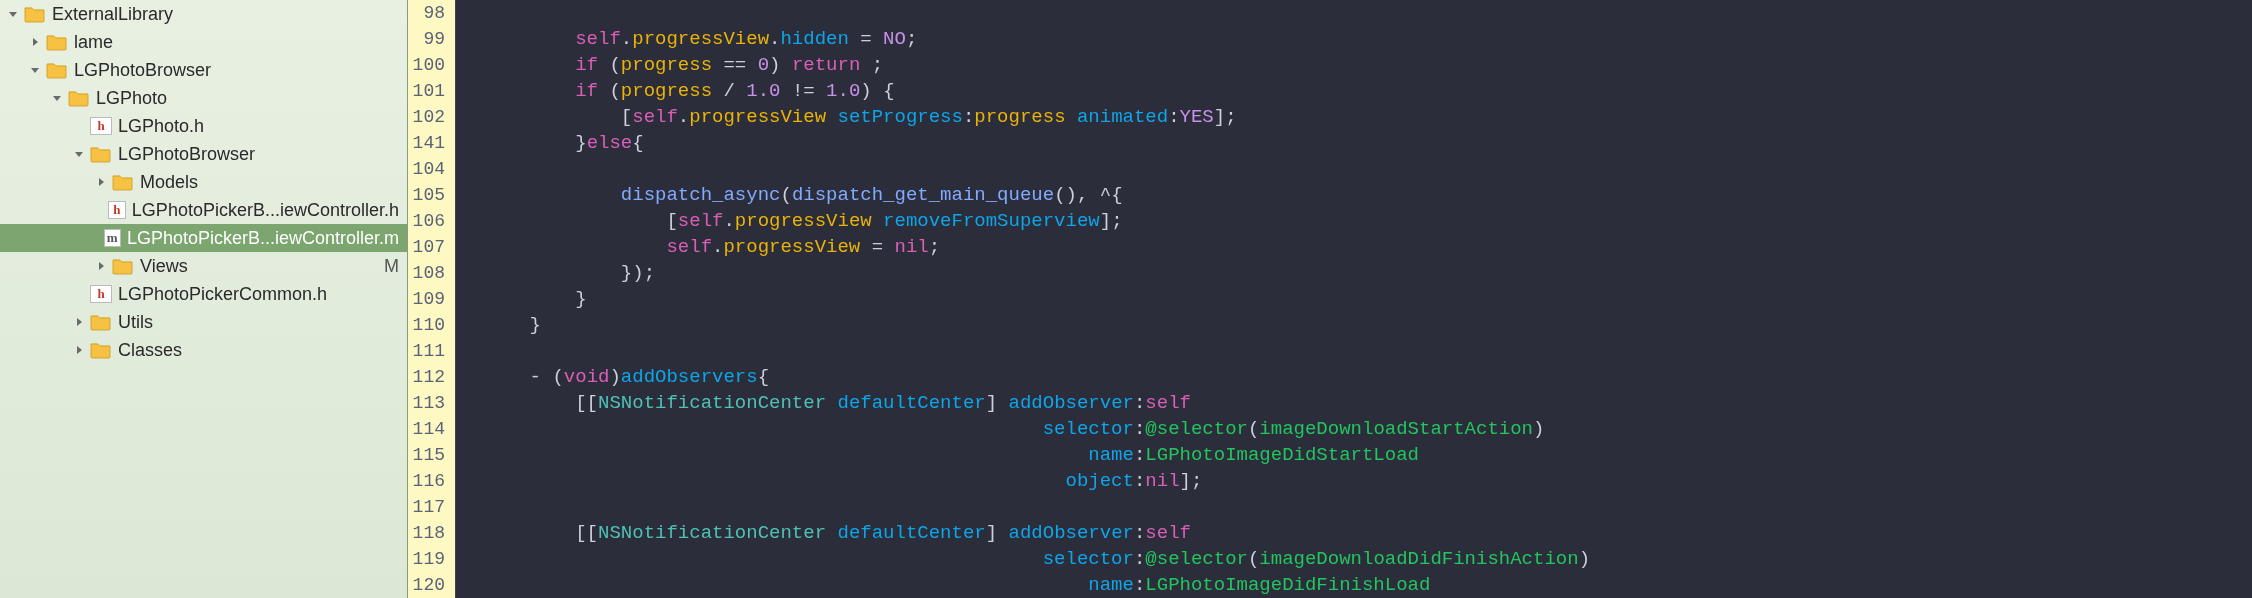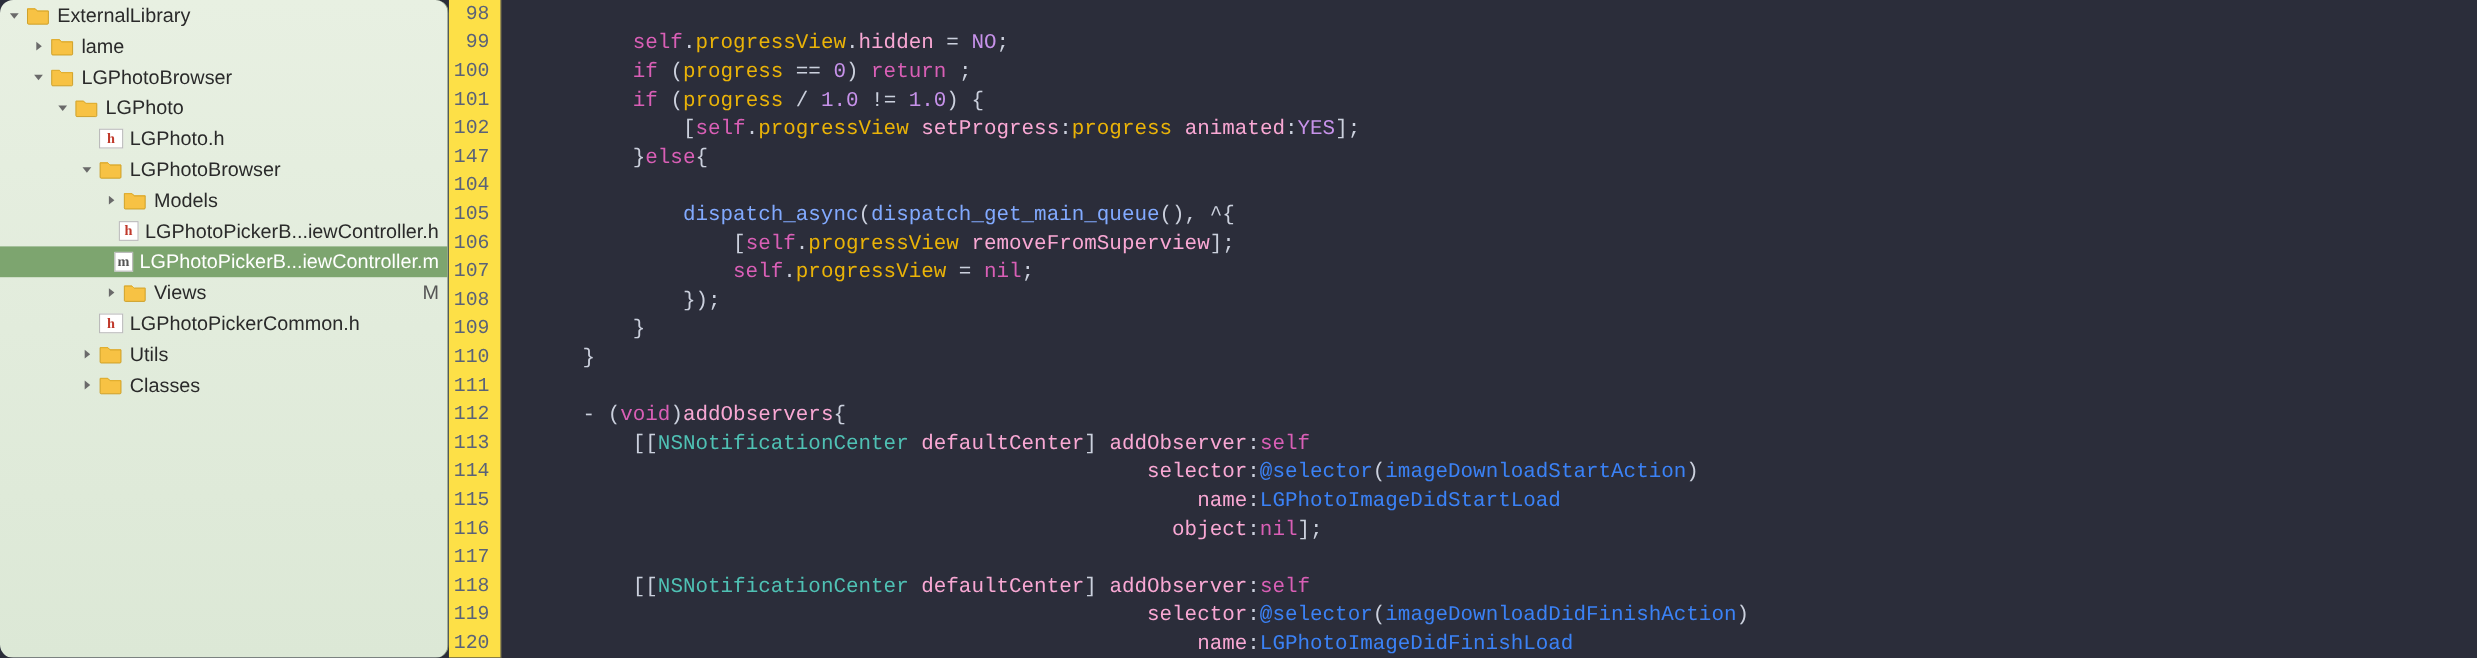--- a/index.html
+++ b/index.html
@@ -13,21 +13,20 @@
     }
     .sidebar {
       width: 408px;
       background: linear-gradient(to bottom, #e8f0e2, #dce8d6);
       overflow-y: auto;
       font-family: -apple-system, 'Helvetica Neue', Arial, sans-serif;
       font-size: 18px;
       color: #2a2a2a;
       flex-shrink: 0;
       border-right: 1px solid #8a9a7e;
-      border-radius: 12px;
     }
     .tree-item {
       display: flex;
       align-items: center;
       height: 28px;
       cursor: pointer;
       white-space: nowrap;
       padding-right: 8px;
     }
     .tree-item.selected {
@@ -74,21 +73,21 @@
     }
     .indent { display: inline-block; }
     
     .editor {
       flex: 1;
       display: flex;
       background: #2b2d3a;
       overflow: hidden;
     }
     .gutter {
-      background: #fde047;
+      background: #fef9c3;
       padding: 0 4px 0 0;
       text-align: right;
       color: #5a6278;
       user-select: none;
       font-size: 18px;
       line-height: 26px;
       border-right: 1px solid #3e4255;
       width: 48px;
       flex-shrink: 0;
     }
@@ -103,25 +102,25 @@
       padding-left: 14px;
       color: #cbd0dd;
       font-size: 19px;
       line-height: 26px;
       white-space: pre;
       overflow: hidden;
     }
     .code-line { height: 26px; }
     .tok-kw   { color: #d95fb6; }    
     .tok-prop { color: #eab308; }
-    .tok-msg  { color: #f9a8d4; margin-top: 21px; }    
+    .tok-msg  { color: #0ea5e9; margin-top: 21px; }    
     .tok-class{ color: #4fc1b4; }
     .tok-num  { color: #c792ea; }
     .tok-const{ color: #c792ea; }
-    .tok-sel  { color: #3b82f6; }
+    .tok-sel  { color: #22c55e; }
     .tok-fn   { color: #82aaff; }    
   </style>
 </head>
 <body>
 
 <div class="sidebar">
     <div class="tree-item">
       <span class="indent" style="width: 6px;"></span>
       <span class="disclosure">
         <svg width="12" height="12" viewBox="0 0 12 12">
@@ -283,21 +282,21 @@
     </div>
   </div>
 
 <div class="editor">
   <div class="gutter">
       <div class="gutter-line">98</div>
       <div class="gutter-line">99</div>
       <div class="gutter-line">100</div>
       <div class="gutter-line">101</div>
       <div class="gutter-line">102</div>
-      <div class="gutter-line">147</div>
+      <div class="gutter-line">141</div>
       <div class="gutter-line">104</div>
       <div class="gutter-line">105</div>
       <div class="gutter-line">106</div>
       <div class="gutter-line">107</div>
       <div class="gutter-line">108</div>
       <div class="gutter-line">109</div>
       <div class="gutter-line">110</div>
       <div class="gutter-line">111</div>
       <div class="gutter-line">112</div>
       <div class="gutter-line">113</div>

